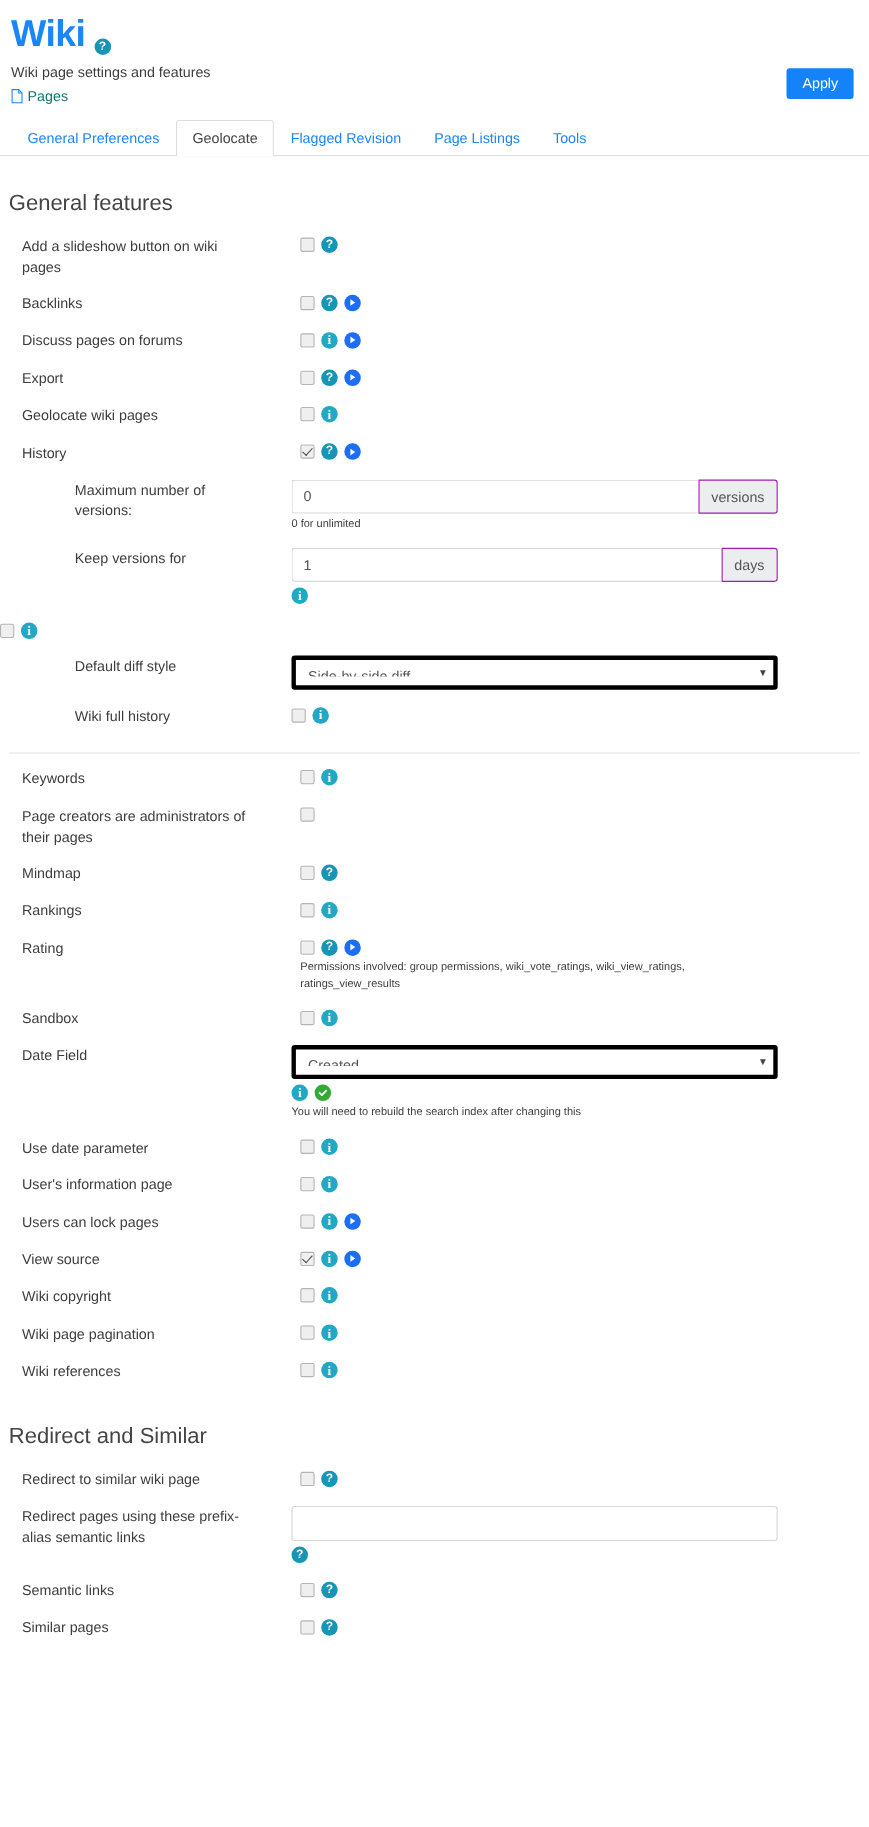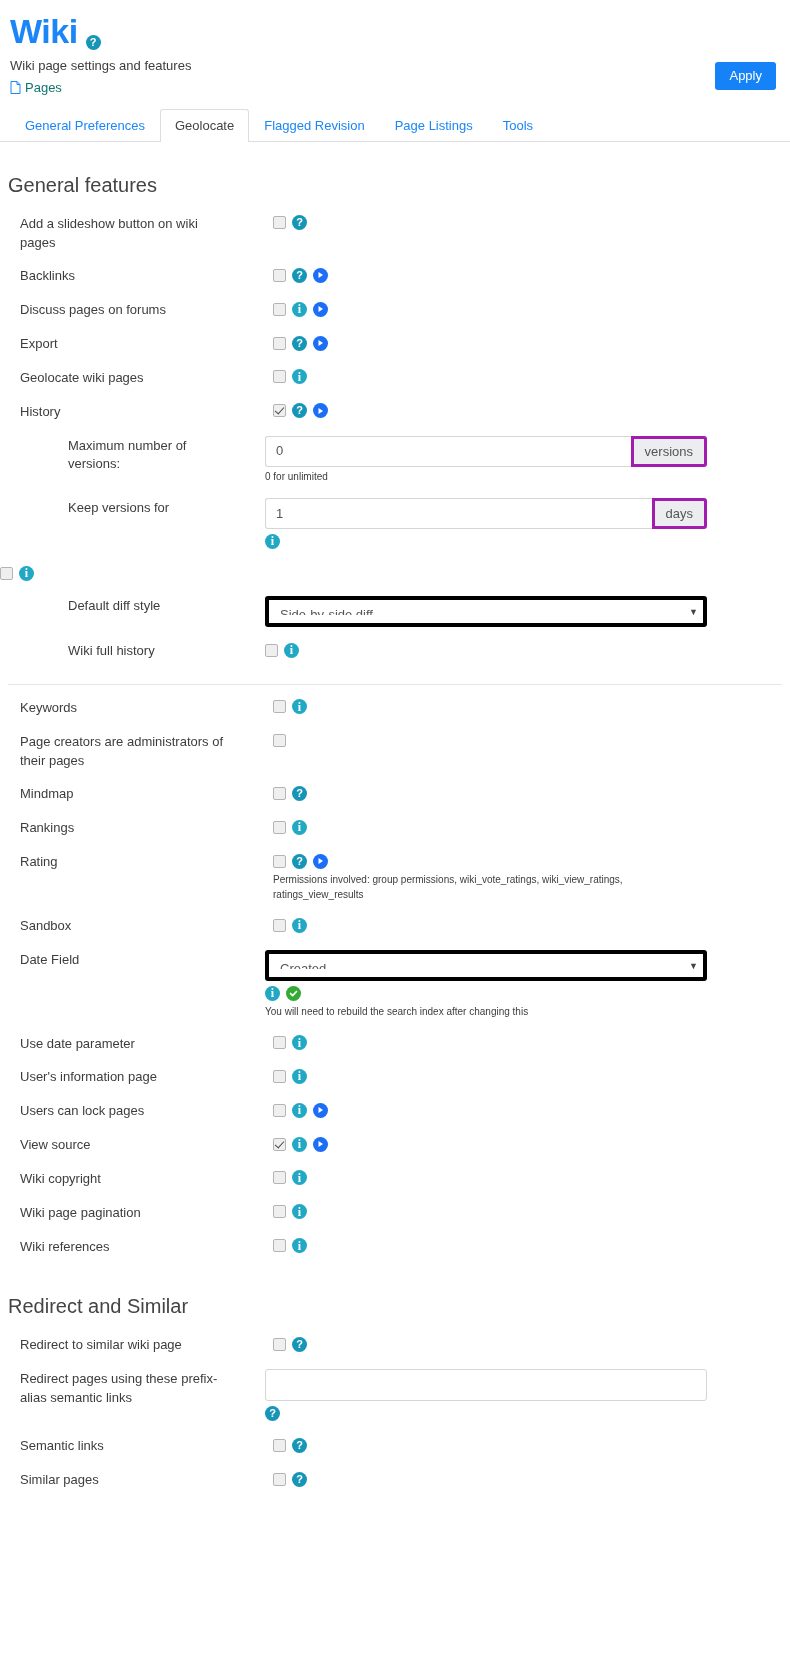--- a/index.html
+++ b/index.html
@@ -204,21 +204,21 @@
     outline: none;
     height: 31px;
   }
   .input-group .txt {
     border-top-right-radius: 0;
     border-bottom-right-radius: 0;
     border-right: none;
   }
   .addon {
     background: #ebedef;
-    border: 3px solid #a21caf;
+    border: 1px solid #a21caf;
     border-top-right-radius: 3px;
     border-bottom-right-radius: 3px;
     font-size: 13px;
     color: #555555;
     padding: 0 11px;
     display: flex;
     align-items: center;
     height: 31px;
     white-space: nowrap;
     cursor: pointer;

